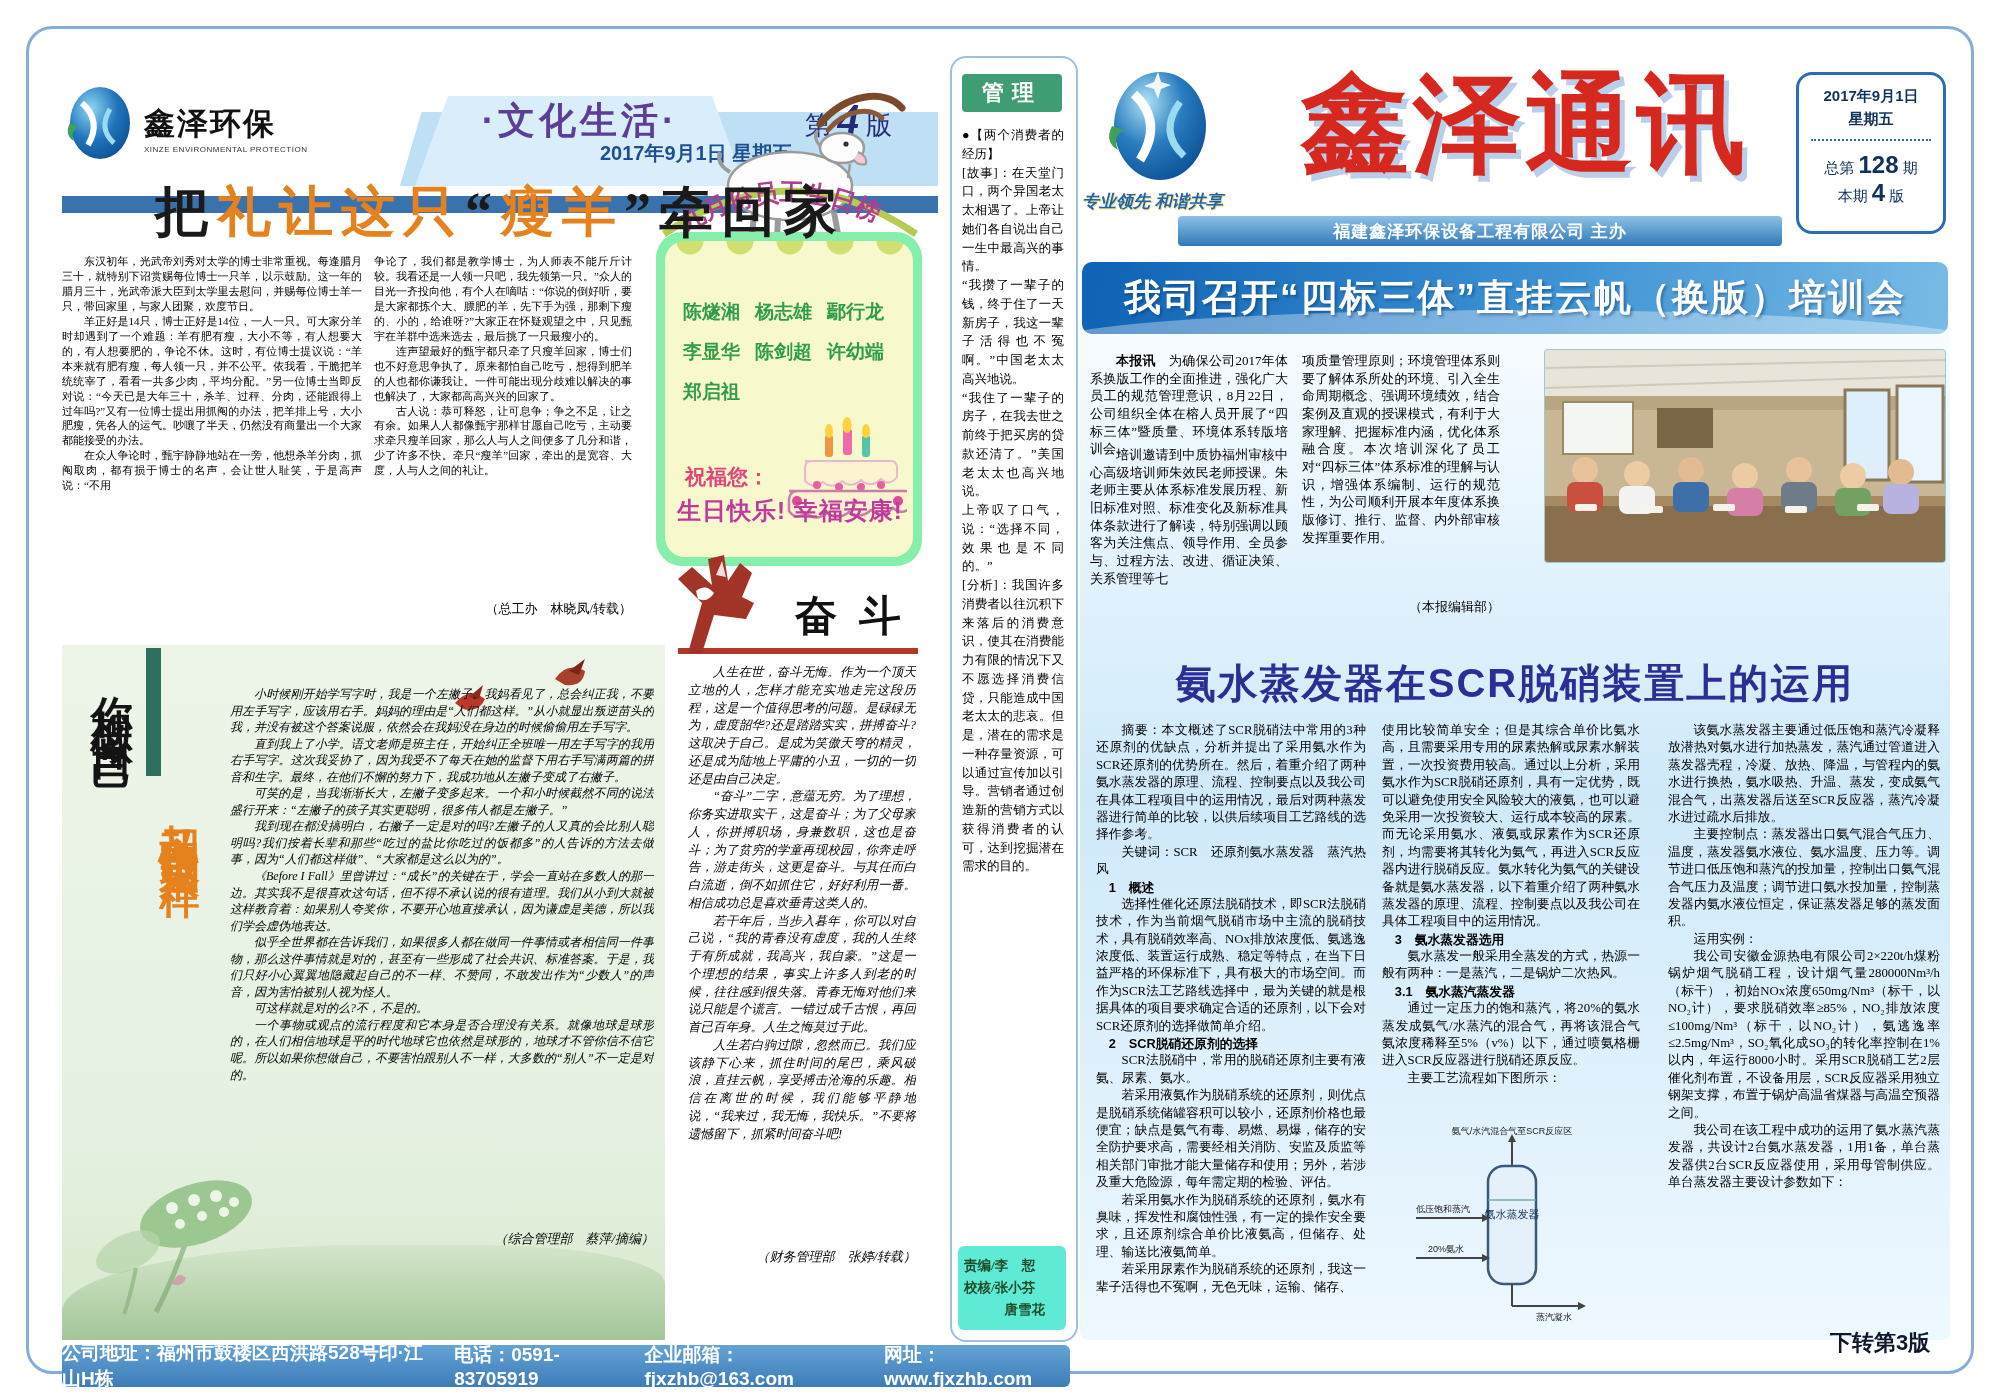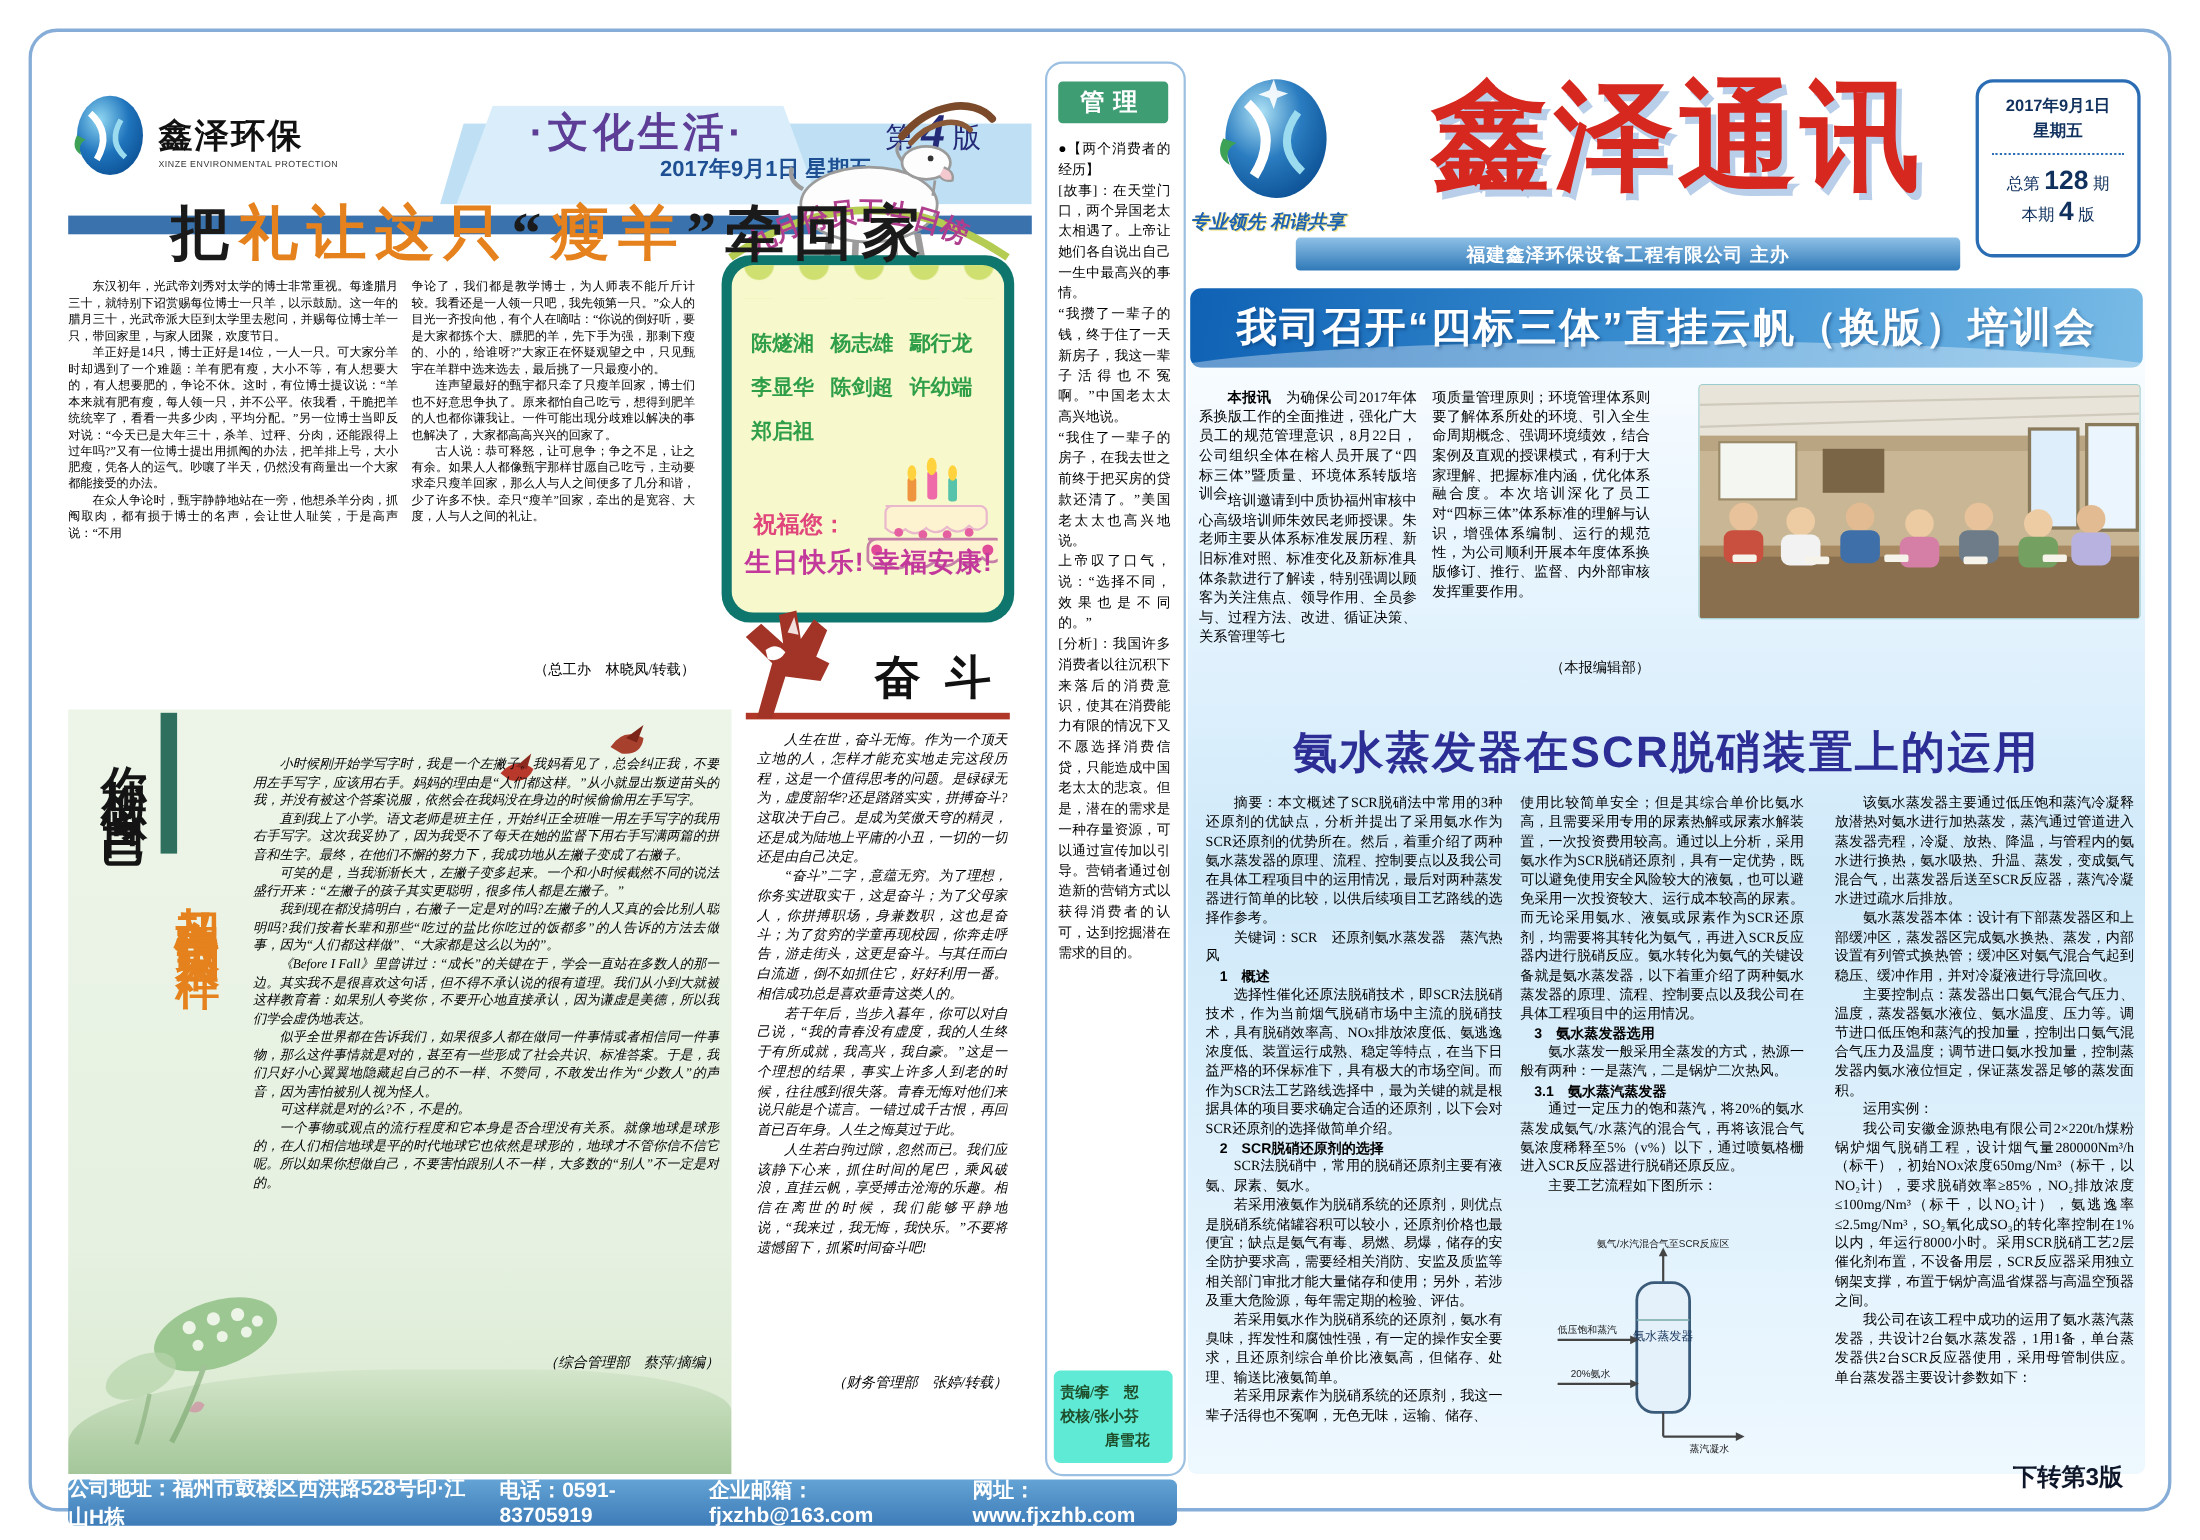--- a/index.html
+++ b/index.html
@@ -19,21 +19,21 @@
   .lp-edition b{font-size:44px;font-style:italic;}
   .lp-rule{left:62px;top:196px;width:876px;height:17px;background:#3a72ad;}
   .logo-name{font-family:"Liberation Sans",sans-serif;font-weight:900;font-size:31px;color:#111;letter-spacing:2px;}
   .logo-sub{font-size:8px;color:#333;letter-spacing:.5px;font-family:"Liberation Sans",sans-serif;}
   
   .g-title{left:140px;top:176px;width:720px;font-weight:900;font-size:54px;letter-spacing:8px;z-index:3;text-align:center;}
   .g-title .o{color:#e5821d;}
   .g-title .k{color:#1a1a1a;}
   .gcol{font-size:11px;line-height:1.36;overflow:hidden;}
   
-  .bp-body{left:656px;top:232px;width:266px;height:334px;background:#0f766e;border-radius:26px;padding:9px;box-sizing:border-box;z-index:2;}
+  .bp-body{left:656px;top:232px;width:266px;height:334px;background:#86efac;border-radius:26px;padding:9px;box-sizing:border-box;z-index:2;}
   .bp-inner{width:100%;height:100%;background:#f7f8cb;border-radius:20px;position:relative;
     background-image:radial-gradient(circle at 50% 0,#cfe070 0 13px,transparent 14px);background-size:50px 30px;background-repeat:repeat-x;}
   .bnames{position:absolute;left:18px;top:58px;width:212px;display:grid;grid-template-columns:1fr 1fr 1fr;row-gap:14px;column-gap:4px;}
   .bname{color:#2f9e48;font-weight:900;font-family:"Liberation Sans",sans-serif;font-size:19px;}
   .bwish1{position:absolute;left:20px;top:222px;color:#e0457b;font-weight:900;font-family:"Liberation Sans",sans-serif;font-size:21px;}
   .bwish2{position:absolute;left:12px;top:254px;color:#c2389b;font-weight:900;font-family:"Liberation Sans",sans-serif;font-size:24px;letter-spacing:1px;}
   
   .fd-title{left:795px;top:588px;font-weight:900;font-size:42px;letter-spacing:22px;color:#111;z-index:2;}
   .fd-bar{left:678px;top:648px;width:240px;height:6px;background:#b03727;}
   .fd-text{left:688px;top:664px;width:228px;height:566px;font-style:italic;font-size:12.5px;line-height:1.42;overflow:hidden;}
@@ -399,19 +399,18 @@
     <text x="42" y="130" font-size="9" fill="#222">20%氨水</text>
     <line x1="126" y1="162" x2="126" y2="184" stroke="#444" stroke-width="2"></line>
     <line x1="126" y1="184" x2="196" y2="184" stroke="#444" stroke-width="2"></line>
     <path d="M192,180 L200,184 L192,188 Z" fill="#444"></path>
     <text x="150" y="198" font-size="9" fill="#222">蒸汽凝水</text>
   </svg>
 </div>
 
 <div class="abs scol" style="left:1668px;top:722px;width:272px;height:596px;">
     <p class="para">该氨水蒸发器主要通过低压饱和蒸汽冷凝释放潜热对氨水进行加热蒸发，蒸汽通过管道进入蒸发器壳程，冷凝、放热、降温，与管程内的氨水进行换热，氨水吸热、升温、蒸发，变成氨气混合气，出蒸发器后送至SCR反应器，蒸汽冷凝水进过疏水后排放。</p>
-    <p class="para">氨水蒸发器本体：设计有下部蒸发器区和上部缓冲区，蒸发器区完成氨水换热、蒸发，内部设置有列管式换热管；缓冲区对氨气混合气起到稳压、缓冲作用，并对冷凝液进行导流回收。</p>
     <p class="para">主要控制点：蒸发器出口氨气混合气压力、温度，蒸发器氨水液位、氨水温度、压力等。调节进口低压饱和蒸汽的投加量，控制出口氨气混合气压力及温度；调节进口氨水投加量，控制蒸发器内氨水液位恒定，保证蒸发器足够的蒸发面积。</p>
     <p class="para">运用实例：</p>
     <p class="para">我公司安徽金源热电有限公司2×220t/h煤粉锅炉烟气脱硝工程，设计烟气量280000Nm³/h（标干），初始NOx浓度650mg/Nm³（标干，以NO₂计），要求脱硝效率≥85%，NO₂排放浓度≤100mg/Nm³（标干，以NO₂计），氨逃逸率≤2.5mg/Nm³，SO₂氧化成SO₃的转化率控制在1%以内，年运行8000小时。采用SCR脱硝工艺2层催化剂布置，不设备用层，SCR反应器采用独立钢架支撑，布置于锅炉高温省煤器与高温空预器之间。</p>
     <p class="para">我公司在该工程中成功的运用了氨水蒸汽蒸发器，共设计2台氨水蒸发器，1用1备，单台蒸发器供2台SCR反应器使用，采用母管制供应。单台蒸发器主要设计参数如下：</p>
   </div>
 <div class="abs rp-continue">下转第3版</div>
 
 </body></html>

